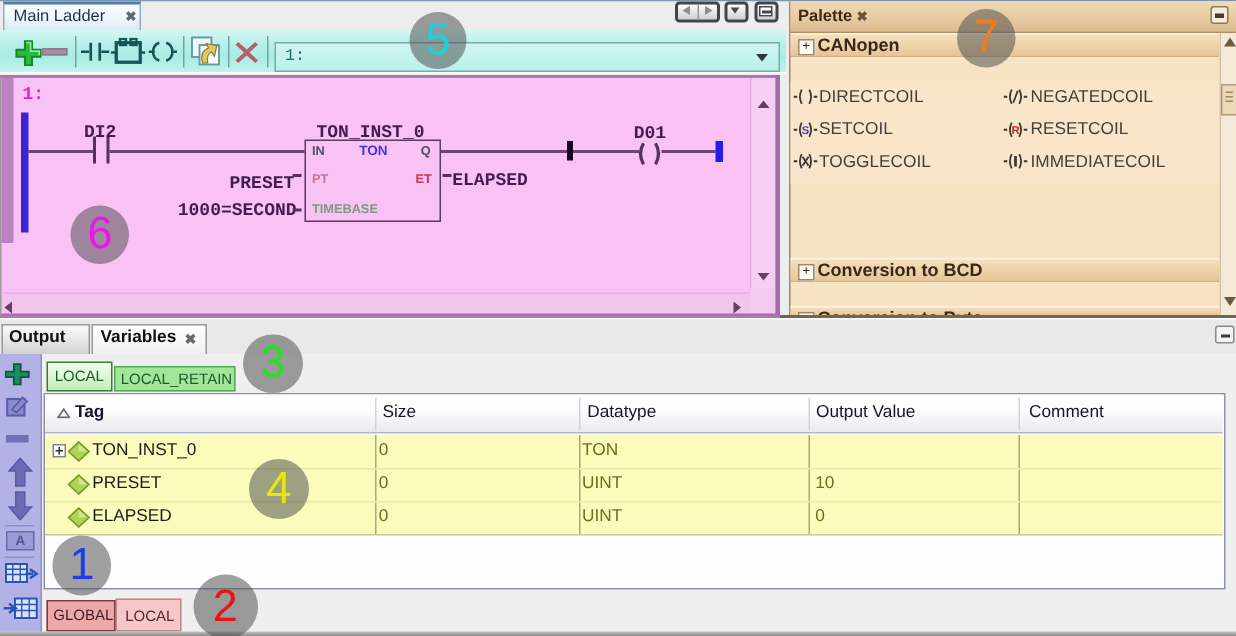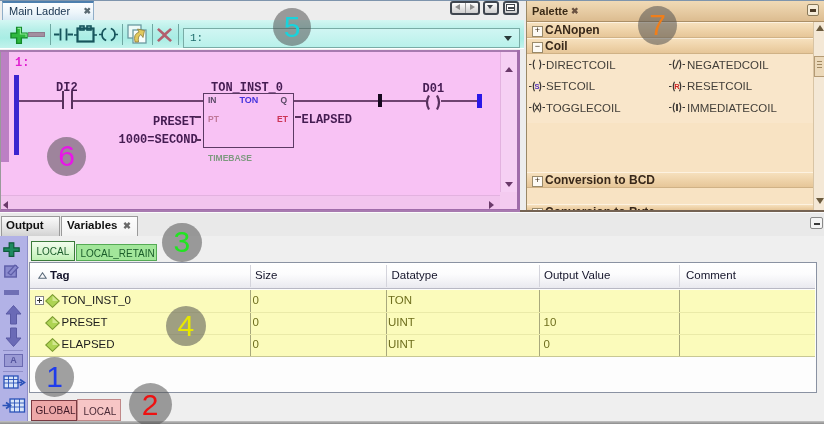--- a/index.html
+++ b/index.html
@@ -91,21 +91,21 @@
     <div class="abs" style="left:73.4px;top:48.8px;width:129.5px;height:1.8px;background:#6f4370;"></div>
     <div class="abs mono" style="left:56px;top:29.3px;font-size:12px;font-weight:bold;color:#451c52;">DI2</div>
 
     <div class="abs" style="left:202.5px;top:41px;width:91px;height:55.5px;border:1.6px solid #5c3a64;"></div>
     <div class="abs mono" style="left:211px;top:29.8px;font-size:12px;font-weight:bold;color:#451c52;">TON_INST_0</div>
     <div class="abs" style="left:208px;top:43.5px;font-size:8.5px;font-weight:bold;color:#5a4a66;">IN</div>
     <div class="abs" style="left:239.5px;top:43px;font-size:9px;font-weight:bold;color:#4433dd;">TON</div>
     <div class="abs" style="left:280.5px;top:43.5px;font-size:8.5px;font-weight:bold;color:#5a4a66;">Q</div>
     <div class="abs" style="left:208px;top:62.3px;font-size:8.5px;font-weight:bold;color:#c07898;">PT</div>
     <div class="abs" style="left:277px;top:62.3px;font-size:8.5px;font-weight:bold;color:#cc3355;">ET</div>
-    <div class="abs" style="left:208px;top:82.8px;font-size:8.5px;font-weight:bold;color:#7e9a80;margin-top:19px;">TIMEBASE</div>
+    <div class="abs" style="left:208px;top:82.8px;font-size:8.5px;font-weight:bold;color:#7e9a80;">TIMEBASE</div>
 
     <div class="abs mono" style="left:153px;top:63.2px;font-size:12px;font-weight:bold;color:#451c52;">PRESET</div>
     <div class="abs" style="left:195px;top:64.5px;width:6px;height:1.8px;background:#56305c;"></div>
     <div class="abs mono" style="left:118.5px;top:81.9px;font-size:12px;font-weight:bold;color:#451c52;">1000=SECOND</div>
     <div class="abs" style="left:195px;top:87.3px;width:6px;height:1.8px;background:#56305c;"></div>
     <div class="abs" style="left:294.5px;top:64.5px;width:6px;height:1.8px;background:#56305c;"></div>
     <div class="abs mono" style="left:301.5px;top:61.7px;font-size:12px;font-weight:bold;color:#451c52;">ELAPSED</div>
 
     <div class="abs" style="left:293.5px;top:48.8px;width:183.5px;height:1.8px;background:#6f4370;"></div>
         <div class="abs" style="left:425.5px;top:48.8px;width:15px;height:1.8px;background:#f8c2f4;"></div>
@@ -138,21 +138,20 @@
 
   <div class="abs" style="left:0;top:0;width:298px;height:21px;background:linear-gradient(180deg,#f0dab6 0%,#e5c9a0 60%,#dcbc90 100%);border-bottom:1px solid #ab8f67;">
     <div class="abs" style="left:5px;top:4px;font-size:11px;font-weight:bold;color:#3a2a16;">Palette</div>
     <div class="abs" style="left:44px;top:4.5px;font-size:9px;font-weight:bold;color:#6a5240;">✖</div>
     <div class="abs" style="left:280px;top:3px;width:12px;height:12px;background:#f6ecd8;border:1px solid #8a7a5a;border-radius:2px;">
           <div class="abs" style="left:2px;top:4px;width:6px;height:2.5px;background:#4a3a26;"></div>
         </div>
   </div>
 
   <div class="abs pal-h" style="top:21px;">CANopen</div>
-  <div class="abs pal-h pal-minus" style="top:37px;">Coil</div>
 
   <div class="abs" style="left:0;top:53px;width:286px;height:69px;background:#f9e6ca;"></div>
   <div class="abs pal-i" style="left:19px;top:57.5px;">DIRECTCOIL</div>
   <div class="abs pal-i" style="left:160px;top:57.5px;">NEGATEDCOIL</div>
   <div class="abs pal-i" style="left:19px;top:79px;">SETCOIL</div>
   <div class="abs pal-i" style="left:160px;top:79px;">RESETCOIL</div>
   <div class="abs pal-i" style="left:19px;top:100.5px;">TOGGLECOIL</div>
   <div class="abs pal-i" style="left:160px;top:100.5px;">IMMEDIATECOIL</div>
   <svg class="abs" style="left:1.5px;top:58px;" width="16" height="11" viewBox="0 0 16 11">
         <g stroke="#3a3632" stroke-width="1.2" fill="none">

